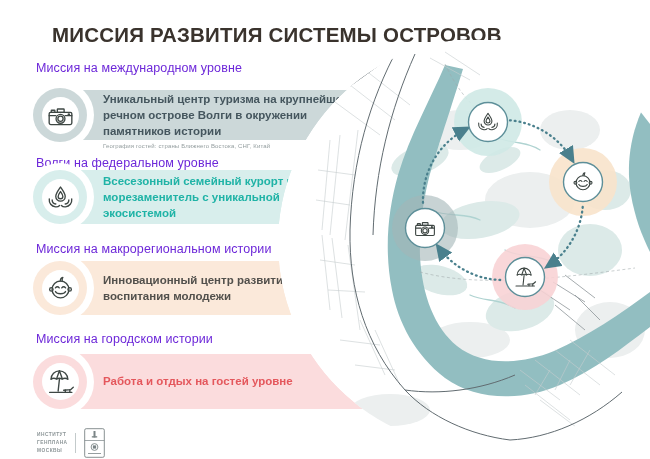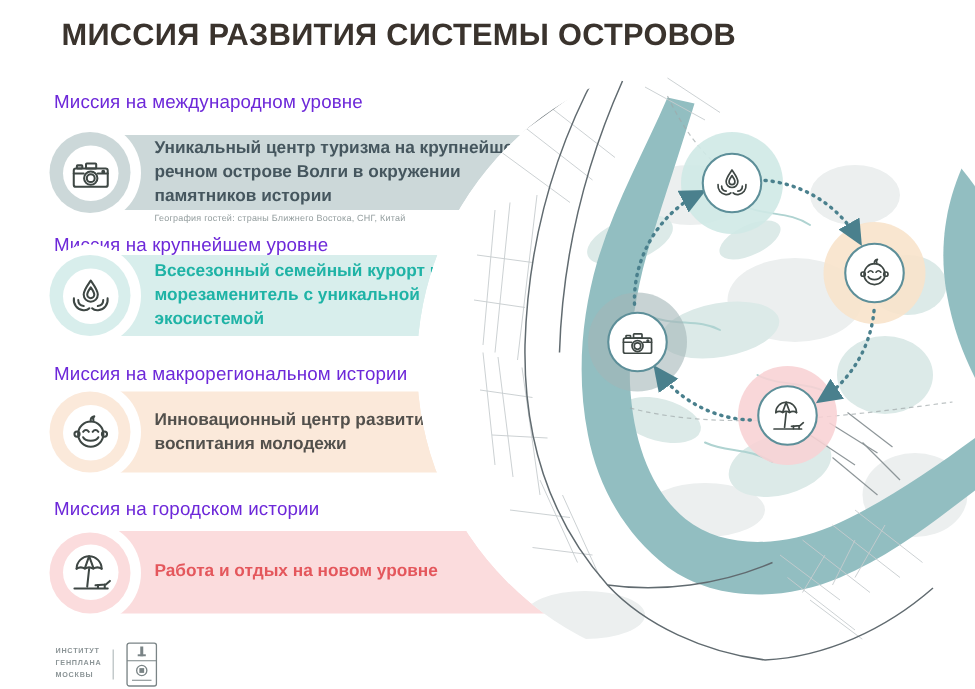--- a/index.html
+++ b/index.html
@@ -1,21 +1,21 @@
 <!DOCTYPE html>
 <html><head>
 <meta charset="utf-8">
 <style>
   html,body{margin:0;padding:0;background:#ffffff;}
   .page{
     position:relative;width:650px;height:459px;overflow:hidden;background:#fff;
     font-family:"Liberation Sans","DejaVu Sans",sans-serif;
   }
   .title{
-    position:absolute;left:36px;top:8px;margin:5px;
+    position:absolute;left:36px;top:8px;margin:16px;
     font-size:20.5px;font-weight:700;line-height:1.12;letter-spacing:.2px;
     color:#3a332d;text-transform:uppercase;
   }
   .level-label{
     position:absolute;left:36px;font-size:12.5px;color:#6d28d9;letter-spacing:.1px;
   }
   .lab1{top:61px}.lab2{top:156px}.lab3{top:242px}.lab4{top:332px}
 
   .bar{
     position:absolute;left:66px;width:334px;border-radius:10px;
@@ -111,35 +111,35 @@
       </g>
     </symbol>
   </defs>
 </svg>
 
 <div class="page">
 
   <h1 class="title"><span>МИССИЯ РАЗВИТИЯ СИСТЕМЫ ОСТРОВОВ</span><br></h1>
 
   <div class="level-label lab1">Миссия на международном уровне</div>
-  <div class="level-label lab2">Миссия на крупнейшем уровне</div>
+  <div class="level-label lab2">Волги на федеральном уровне</div>
   <div class="level-label lab3">Миссия на макрорегиональном истории</div>
   <div class="level-label lab4">Миссия на городском истории</div>
 
   <div class="bar bar1">
     <span class="bar-text">Уникальный центр туризма на крупнейшем речном острове Волги в окружении памятников истории</span>
   </div>
   <div class="bar bar2">
     <span class="bar-text">Всесезонный семейный курорт и морезаменитель с уникальной экосистемой</span>
   </div>
   <div class="bar bar3">
     <span class="bar-text">Инновационный центр развития и воспитания молодежи</span>
   </div>
   <div class="bar bar4">
-    <span class="bar-text">Работа и отдых на новом уровне</span>
+    <span class="bar-text">Работа и отдых на гостей уровне</span>
   </div>
 
   <div class="caption">География гостей: страны Ближнего Востока, СНГ, Китай</div>
 
   <div class="donut do1">
       <div class="donut-inner">
         <svg>
           <use href="#camera-icon"></use>
         </svg>
       </div>

